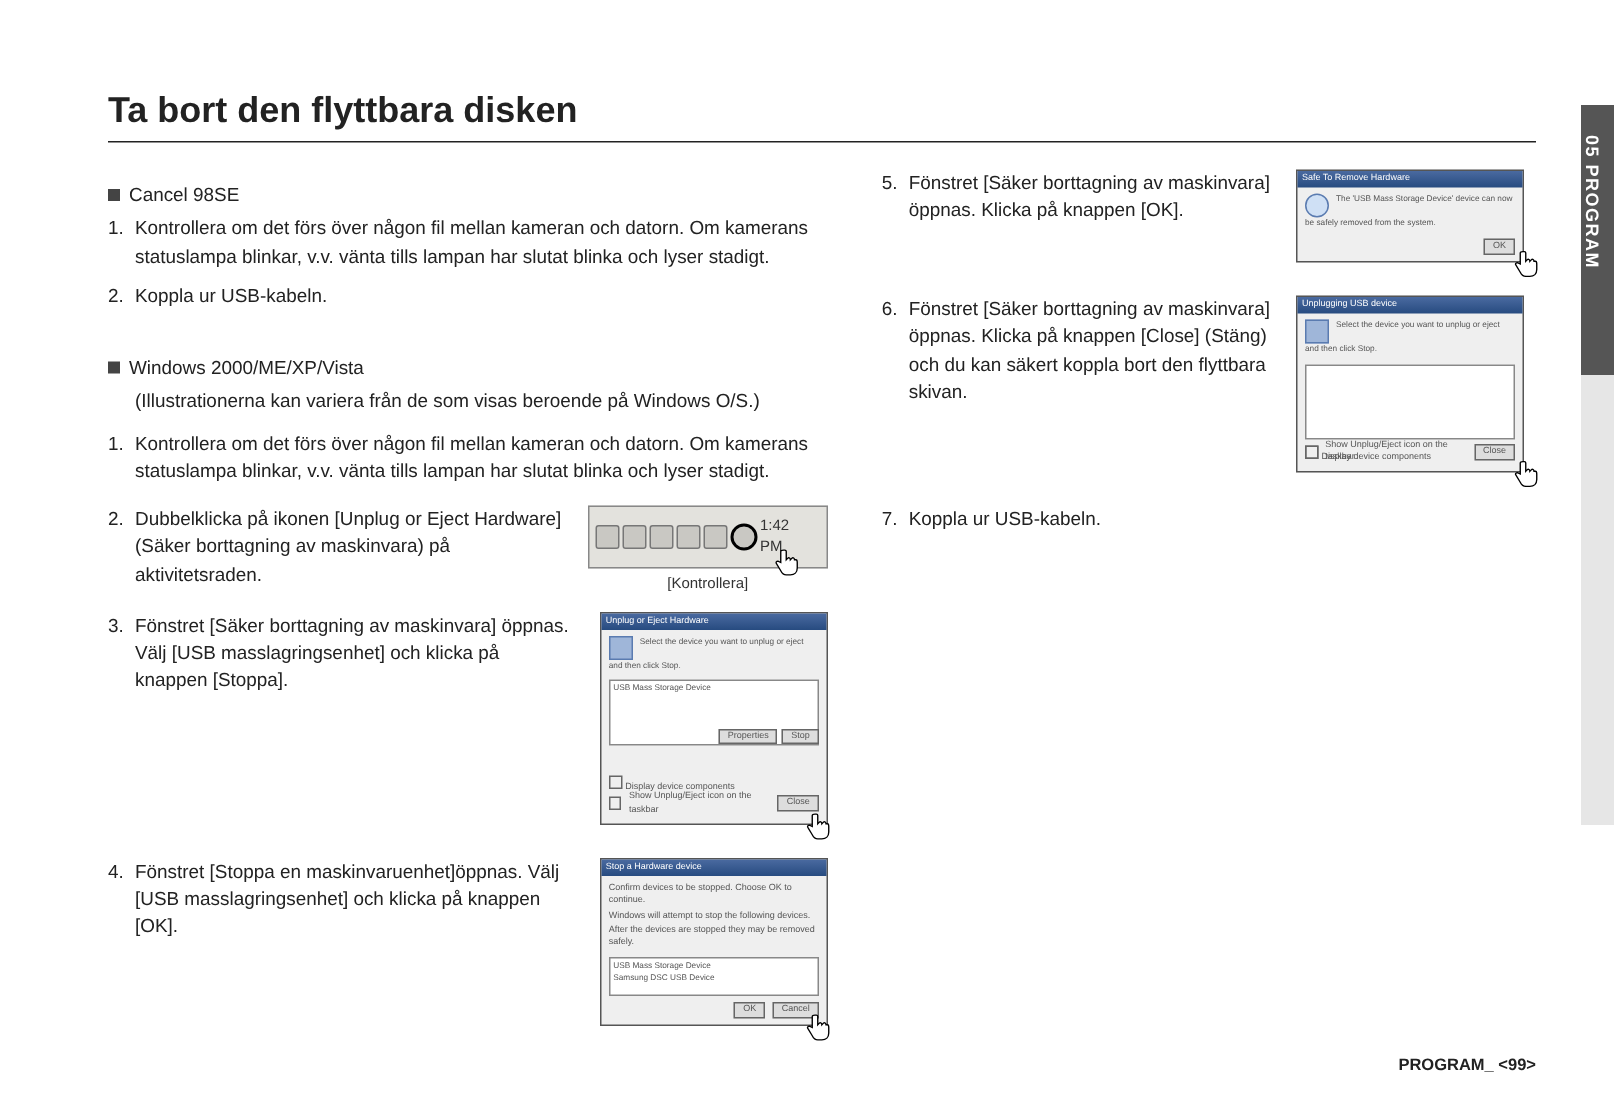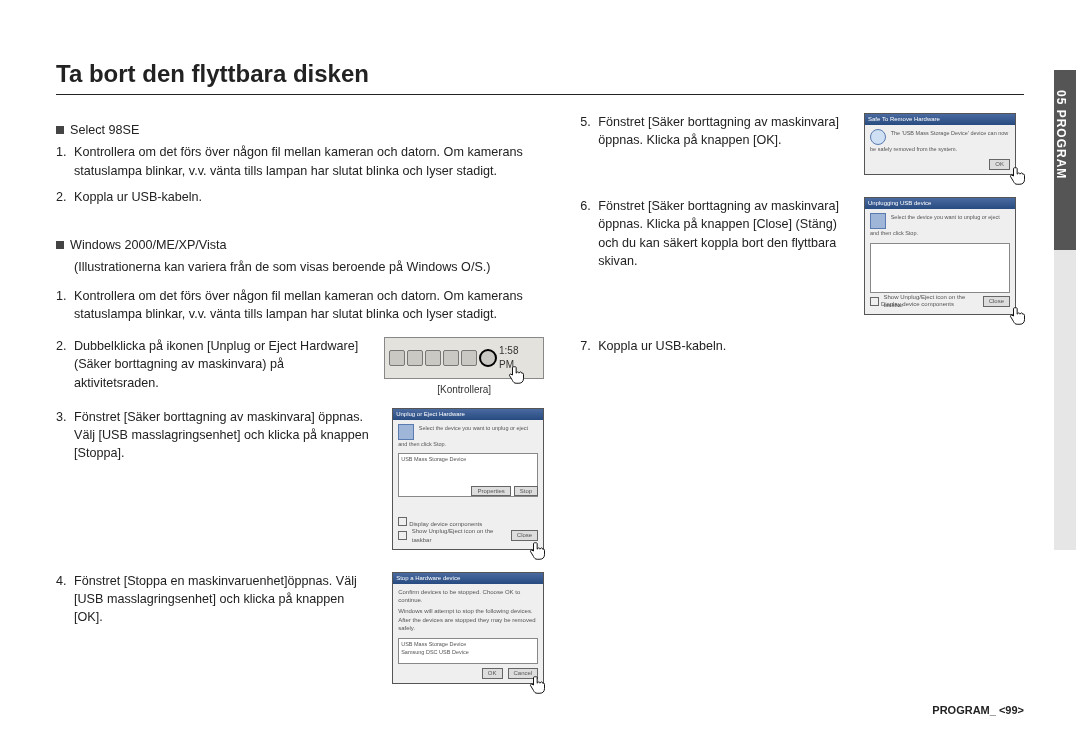--- a/index.html
+++ b/index.html
@@ -1,16 +1,16 @@
 <!DOCTYPE html>
 <html><head>
 <meta charset="utf-8">
 <style>
   html,body{margin:0;padding:0;background:#fff;font-family:Arial,Helvetica,sans-serif;color:#222}
-  .page{width:1080px;height:746px;position:relative;box-sizing:border-box;padding:60px 56px 40px 56px}
+  .page{width:1080px;height:746px;position:relative;box-sizing:border-box;padding:60px 56px 40px 72px}
   .title{font-size:24px;font-weight:bold;margin:0 0 6px 0}
   .hr{border:none;border-top:1.6px solid #222;margin:0 0 18px 0}
   .cols{display:flex;gap:36px}
   .col{flex:1;font-size:12.6px;line-height:1.45}
   .col-left{flex:1.1}
   .subhead{display:flex;align-items:center;margin-top:8px;margin-bottom:4px}
   .sq{width:8px;height:8px;background:#444;margin-right:6px;display:inline-block}
   .ol-item{padding-left:18px;position:relative;margin-bottom:8px}
   .ol-num{position:absolute;left:0;top:0}
   .indent-note{padding-left:18px;margin-bottom:10px}
@@ -53,21 +53,21 @@
 <div class="page">
   <h1 class="title">Ta bort den flyttbara disken</h1>
   <hr class="hr">
 
   <div class="cols">
 
     <div class="col col-left">
 
       <div class="subhead">
         <span class="sq"></span>
-        <span>Select 98SE</span>
+        <span>Cancel 98SE</span>
       </div>
       <div class="ol-item">
         <span class="ol-num">1.</span>
         <span>Kontrollera om det förs över någon fil mellan kameran och datorn. Om kamerans statuslampa blinkar, v.v. vänta tills lampan har slutat blinka och lyser stadigt.</span>
       </div>
       <div class="ol-item">
         <span class="ol-num">2.</span>
         <span>Koppla ur USB-kabeln.</span>
       </div>
 
@@ -87,21 +87,21 @@
           <span>Dubbelklicka på ikonen [Unplug or Eject Hardware](Säker borttagning av maskinvara) på aktivitetsraden.</span>
         </div>
         <div class="img-box">
           <div class="tray">
             <span class="glyph"></span>
             <span class="glyph"></span>
             <span class="glyph"></span>
             <span class="glyph"></span>
             <span class="glyph"></span>
             <span class="glyph" style="border:2px solid #000;border-radius:50%"></span>
-            <span class="time">1:58 PM</span>
+            <span class="time">1:42 PM</span>
             <span class="hand cursor">
               <svg viewBox="0 0 24 24">
                   <path fill="#fff" stroke="#000" stroke-width="1" d="M9 3c1 0 1 1 1 1v6l1-1c1-1 2 0 2 1l1-1c1-1 2 0 2 1l1 0c1 0 1 1 1 2v4c0 3-2 5-5 5h-3c-2 0-3-1-4-3l-3-5c-1-1 0-2 1-2l2 1V4c0-1 1-1 2-1z"></path>
                 </svg>
             </span>
           </div>
           <div class="caption">[Kontrollera]</div>
         </div>
       </div>
 

